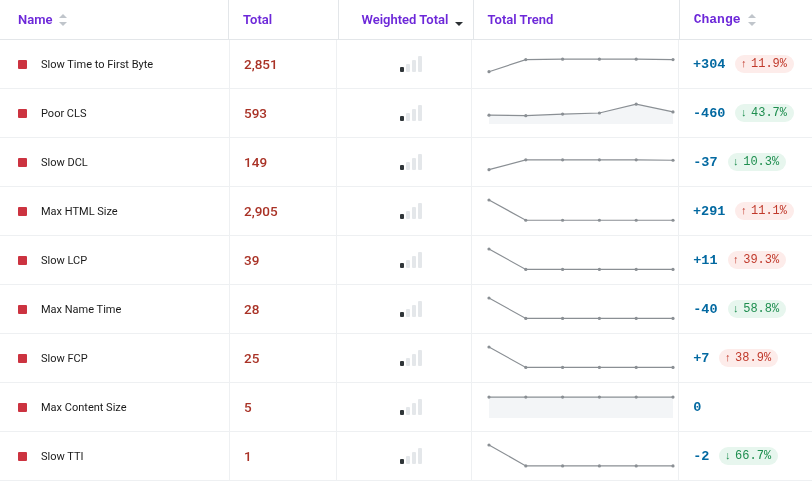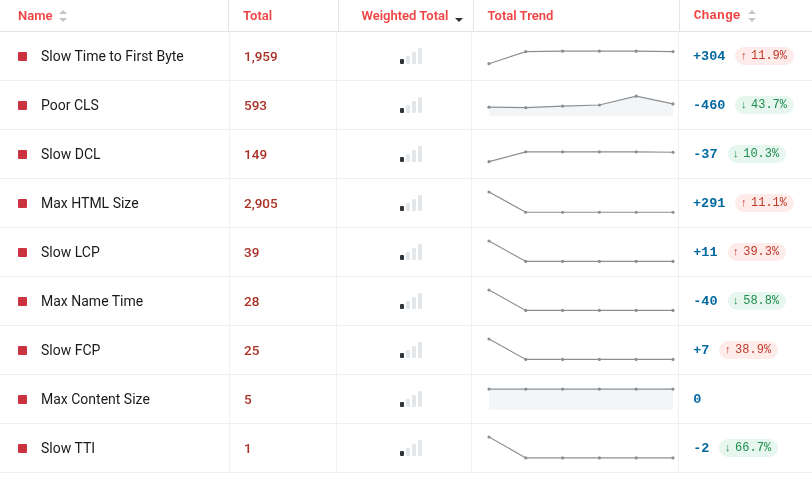--- a/index.html
+++ b/index.html
@@ -12,41 +12,41 @@
   }
   .table { width: 812px; }
   .row {
     display: flex;
     align-items: center;
     height: 49px;
     border-bottom: 1px solid #eef0f2;
     padding: 0 18px 0 18px;
   }
   .header {
-    height: 32px;
+    height: 40px;
     font-weight: 600;
-    color: #ef4444;
+    color: #6d28d9;
     border-bottom: 1px solid #e3e6e9;
     background: #fff;
   }
   .col-name    { width: 220px; display:flex; align-items:center; gap:14px; }
   .col-total   { width: 110px; padding-right:30px; }
   .col-wt      { width: 140px; display:flex; align-items:center; justify-content:center; }
   .col-trend   { width: 215px; display:flex; align-items:center; }
   .col-change  { width: 120px; display:flex; align-items:center; gap:10px;font-family:Liberation Mono, monospace; }
   .col-sep     { border-left: 1px solid #eef0f2; padding-left: 14px; height:100%; display:flex; align-items:center;}
   .header .col-sep { border-left:1px solid #e3e6e9;}
 
   .hdr { display:flex; align-items:center; gap:6px; }
   .hdr-center { justify-content:center; width:100%;}
   .hdr-right  { justify-content:flex-end; width:100%; padding-right:30px;}
   .sq {
     width:9px; height:9px; background:#cc3340; border-radius:1px; flex-shrink:0;
   }
-  .name-text { color:#1a1a1a; font-size:14px; }
+  .name-text { color:#1a1a1a; font-size:11px; }
   .total-val { color:#a93226; font-weight:500; font-size:13.5px;}
   .change-val { font-weight:700; color:#0369a1; font-size:13.5px;}
 
   .pill {
     display:inline-flex; align-items:center; gap:4px;
     padding:2px 7px 2px 5px; border-radius:10px;
     font-size:12px; font-weight:500;
   }
   .pill.up   { color:#c0392b; background:#fdecea; }
   .pill.down { color:#1e8e4f; background:#e7f6ee; }
@@ -117,21 +117,21 @@
     </div>
   </div>
 
   <div id="rows-container">
       <div class="row">
         <div class="col-name">
           <span class="sq"></span>
           <span class="name-text">Slow Time to First Byte</span>
         </div>
         <div class="col-total col-sep">
-          <span class="total-val">1,959</span>
+          <span class="total-val">2,851</span>
         </div>
         <div class="col-wt col-sep">
           <div class="bars">
             <span class="b1 f"></span>
             <span class="b2"></span>
             <span class="b3"></span>
             <span class="b4"></span>
           </div>
         </div>
         <div class="col-trend col-sep">

